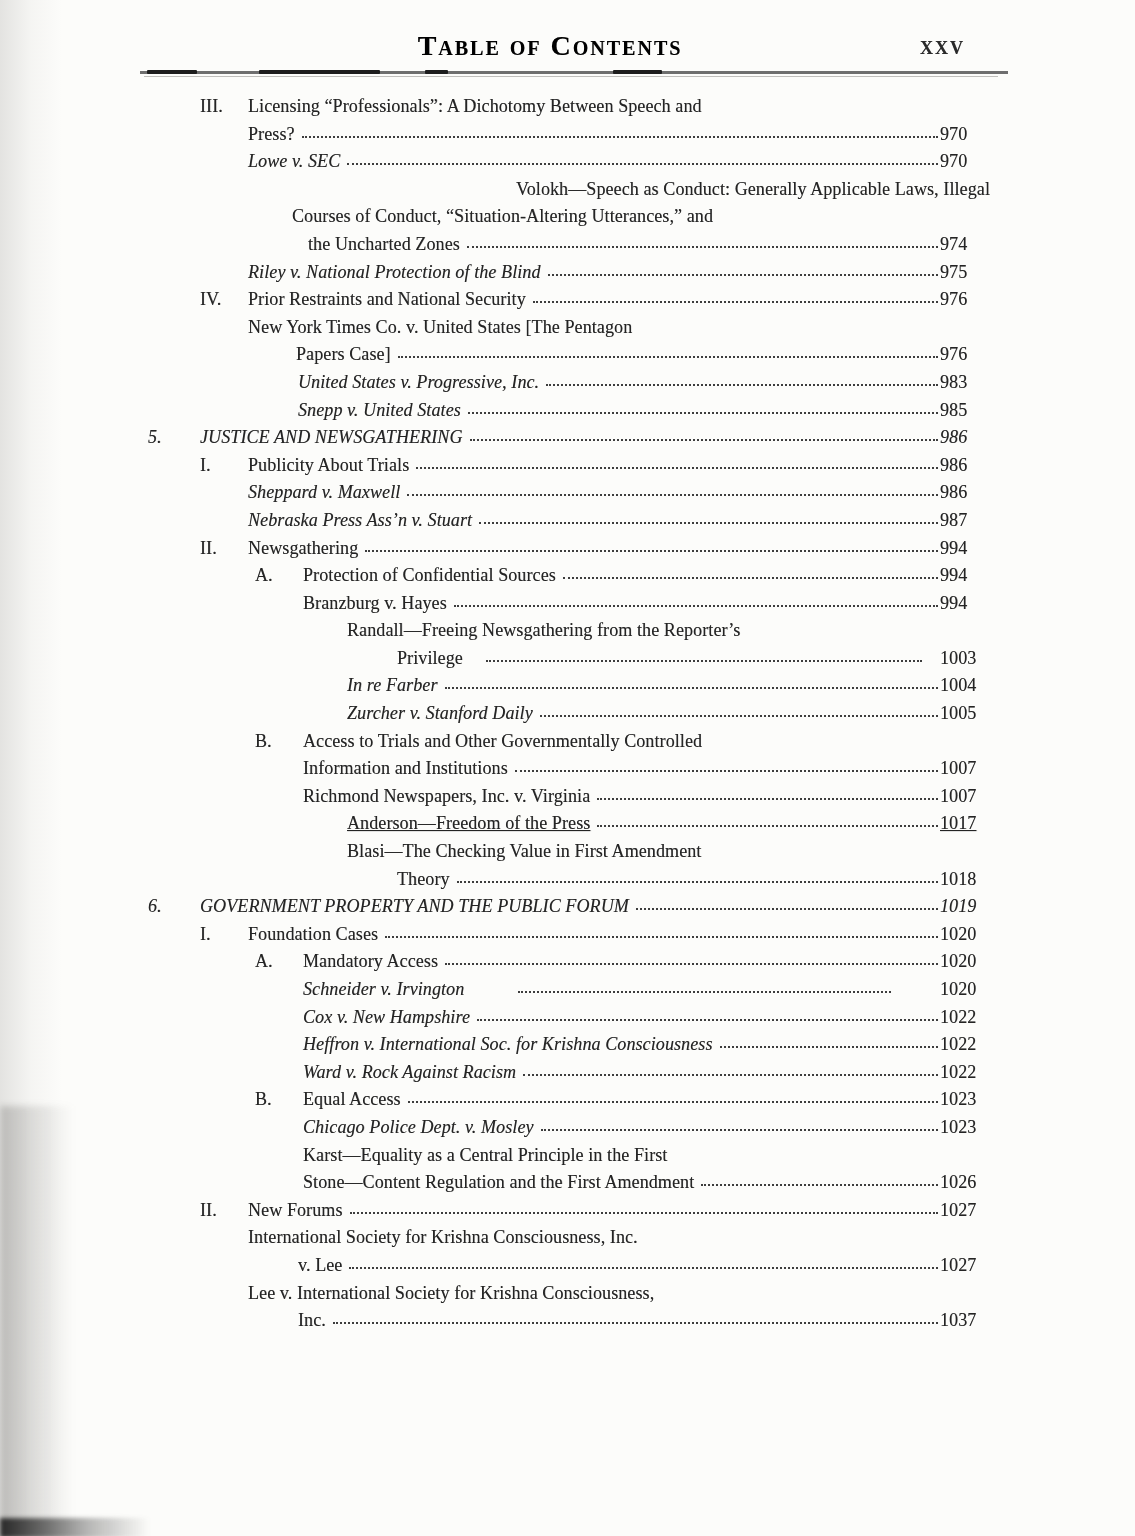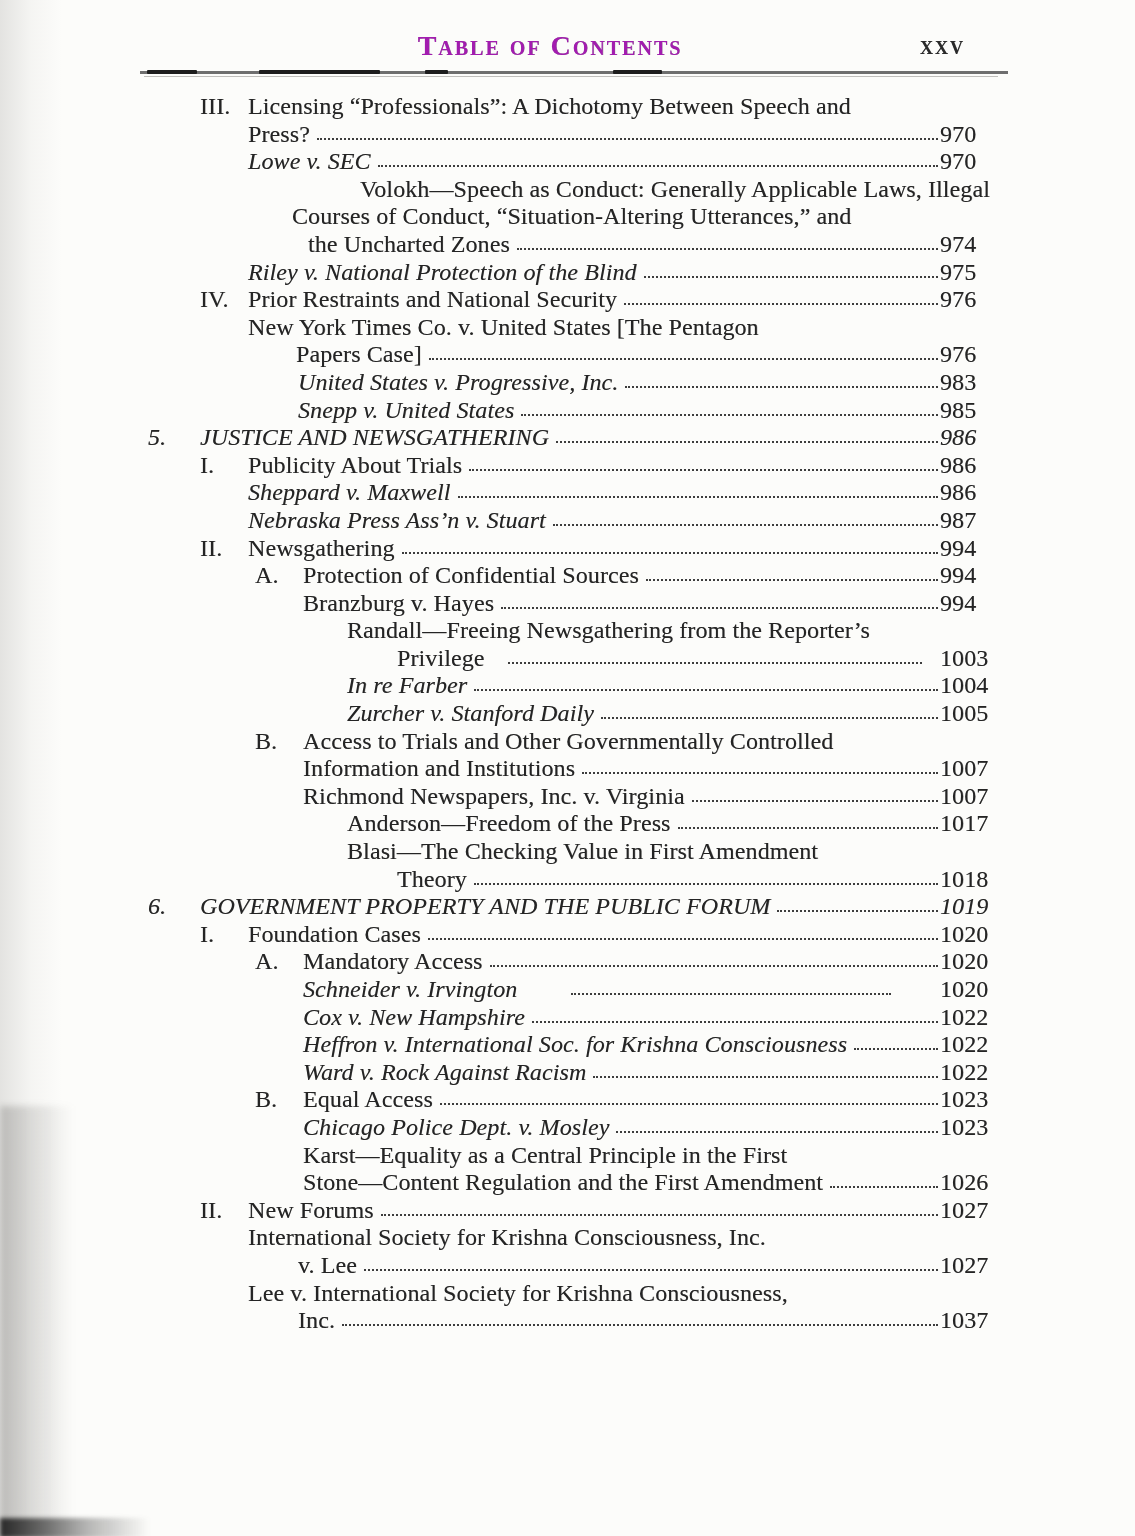--- a/index.html
+++ b/index.html
@@ -26,42 +26,42 @@
   .corner {
     position:absolute; left:0; bottom:-2px; width:150px; height:20px;
     background:linear-gradient(to right, rgba(22,22,22,0.88), rgba(60,60,60,0.35) 60%, rgba(60,60,60,0) 100%);
     filter:blur(2px); pointer-events:none;
   }
   
   .hdr-title {
     position:absolute; top:30px; left:120px; width:860px;
     text-align:center;
     font-variant:small-caps; font-weight:600; font-size:28px;
-    letter-spacing:2px; color:#a21caf;
+    letter-spacing:2px; color:#000000;
     text-shadow:0.3px 0.3px 0.6px rgba(40,40,40,0.45);
   }
   .hdr-folio {
     position:absolute; top:32px; left:905px; width:60px;
     text-align:right;
     font-variant:small-caps; font-weight:700; font-size:25px;
     letter-spacing:2px; color:#2a2a2a;
     text-shadow:0.3px 0.3px 0.6px rgba(40,40,40,0.45);
   }
   .rule { position:absolute; top:69px; left:140px; width:868px; height:9px; }
   .rule-base { position:absolute; top:2px; left:0; right:0; height:2.5px; background:#6e6e6e; }
   .rule-echo { position:absolute; top:6.5px; left:4px; right:10px; height:1px; background:#c0bfbc; }
   .seg { position:absolute; top:1px; height:3.5px; background:#1d1d1d; border-radius:1px; }
   .seg1 { left:7px;   width:50px; }
   .seg2 { left:119px; width:121px; }
   .seg3 { left:285px; width:23px; }
   .seg4 { left:473px; width:49px; }
   
   .toc {
     position:absolute; top:93px; left:140px; width:850px;
-    font-size:24px; letter-spacing:0.1px;
+    font-size:18px; letter-spacing:0.1px;
     text-shadow:0.3px 0.3px 0.55px rgba(35,35,35,0.42);
   }
   .row { display:flex; align-items:baseline; line-height:27.6px; }
   .lbl { flex:none; width:48px; }
   .s-c .lbl { width:52px; }
   .txt { white-space:nowrap; }
   .lead {
     flex:1 1 auto; min-width:10px;
     border-bottom:2.4px dotted #3d3d3d;
     margin:0 2px 0 7px;
@@ -212,21 +212,21 @@
       <div class="row s-n" style="padding-left: 163px;">
         <span class="txt">Information and Institutions</span>
         <span class="lead"></span>
         <span class="pg">1007</span>
       </div>
       <div class="row s-b" style="padding-left: 163px;">
         <span class="txt">Richmond Newspapers, Inc. v. Virginia</span>
         <span class="lead"></span>
         <span class="pg">1007</span>
       </div>
-      <div class="row s-n" style="padding-left: 207px;">
+      <div class="row s-n" style="padding-left: 207px; text-decoration: underline;">
         <span class="txt">Anderson—Freedom of the Press</span>
         <span class="lead"></span>
         <span class="pg">1017</span>
       </div>
       <div class="row s-n" style="padding-left: 207px;">
         <span class="txt">Blasi—The Checking Value in First Amendment</span>
       </div>
       <div class="row s-n" style="padding-left: 257px;">
         <span class="txt">Theory</span>
         <span class="lead"></span>

